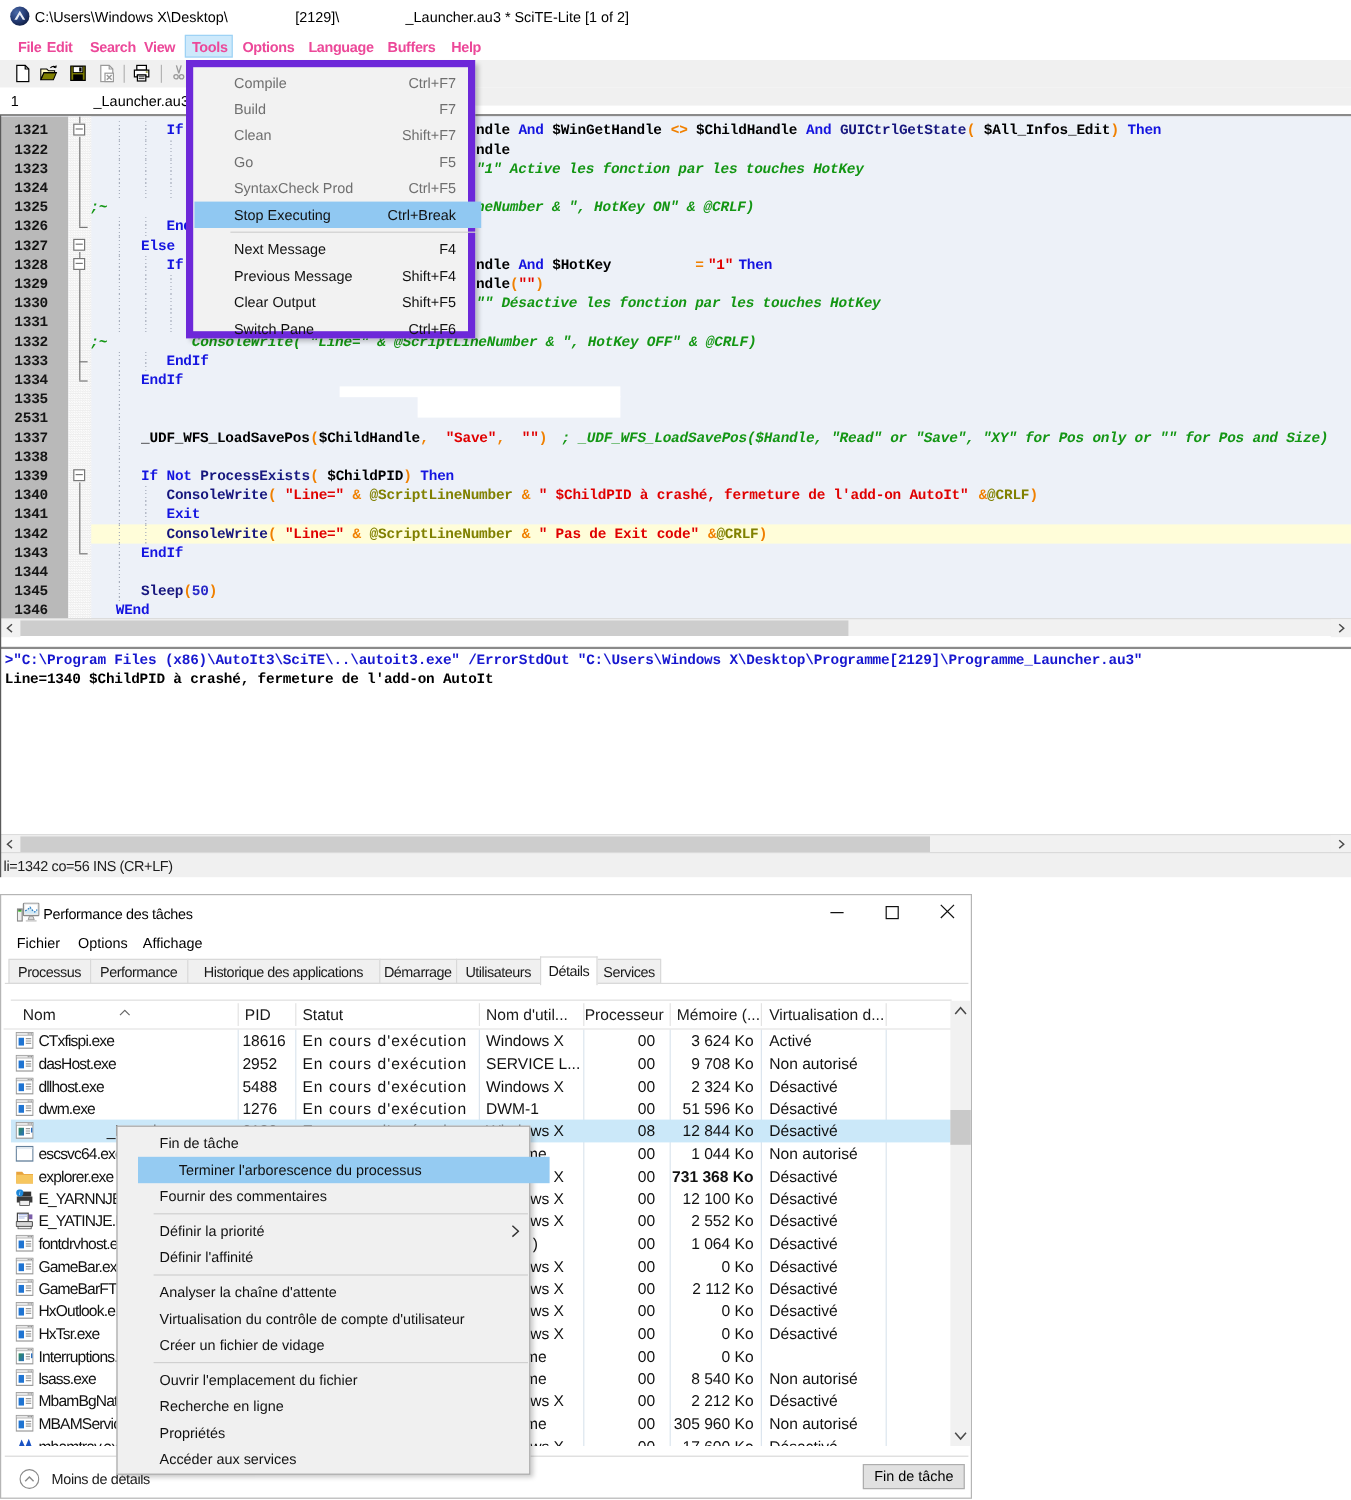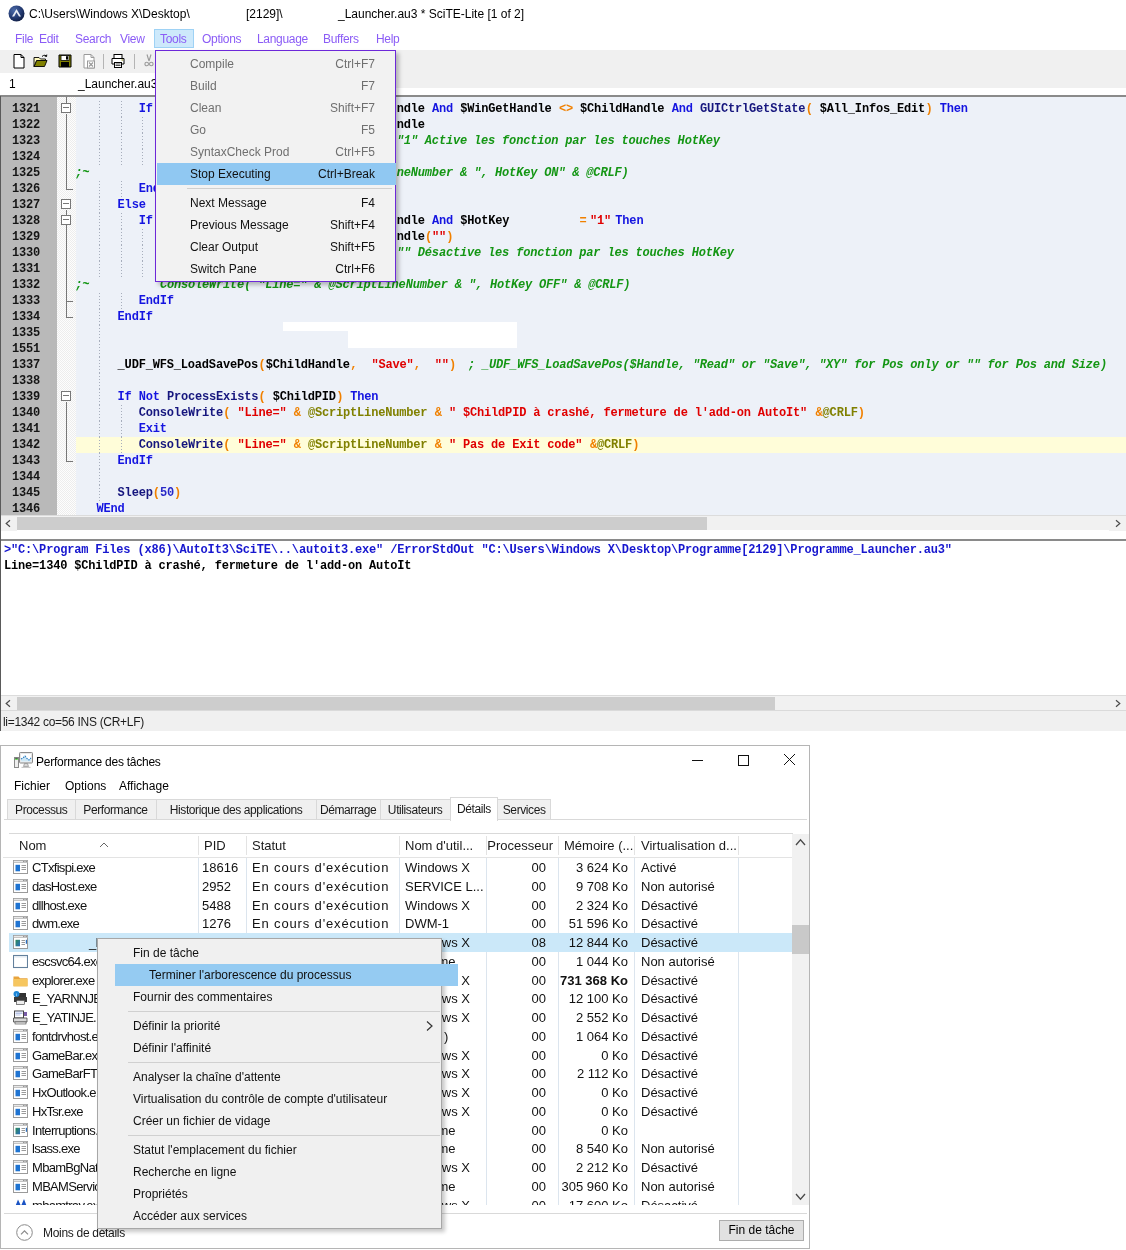--- a/index.html
+++ b/index.html
@@ -5,21 +5,21 @@
   * { margin:0; padding:0; box-sizing:border-box; }
   html,body { background:#fff; }
   #root { position:relative; width:1126px; height:1250px; overflow:hidden;
           font-family:"Liberation Sans", sans-serif; background:#fff; }
   .abs { position:absolute; }
 
   
   #titlebar { left:0; top:0; width:1126px; height:29px; background:#fff; }
   #titlebar .tseg { position:absolute; top:7px; font-size:12px; color:#000; white-space:pre; }
   #menubar { left:0; top:29px; width:1126px; height:21px; background:#fff; }
-  #menubar .mitem { position:absolute; top:3px; font-size:12px; letter-spacing:-0.3px; color:#8b5cf6; white-space:pre; }
+  #menubar .mitem { position:absolute; top:3px; font-size:12px; letter-spacing:-0.3px; color:#ec4899; white-space:pre;font-weight:bold; }
   #menubar .mhl { position:absolute; left:154px; top:0px; width:40px; height:19px; background:#cde9fb; border:1px solid #9ed2f5; }
   #toolbar { left:0; top:50px; width:1126px; height:23px; background:#f0f0f0; }
   .tbsep { position:absolute; top:4px; width:1px; height:15px; background:#b4b4b4; }
   #tabrow { left:0; top:73px; width:1126px; height:23px; background:#f0f0f0; }
   #tabrow .tab-active { position:absolute; left:0; top:0; width:300px; height:23px; background:#fff; }
   #tabrow .tab-strip { position:absolute; left:0; top:15px; width:1126px; height:8px; background:#fff; }
   #tabrow .tlabel { position:absolute; top:4px; font-size:12px; color:#000; white-space:pre; }
   #tabline { left:0; top:95px; width:1126px; height:2px; background:#8a8a8a; }
 
   
@@ -60,21 +60,21 @@
   #outputpane { left:0; top:541px; width:1126px; height:154px; background:#fff;
                 font-family:"Liberation Mono", monospace; font-size:12px; letter-spacing:-0.18px; font-weight:bold; }
   .outline { position:absolute; left:4px; height:16px; line-height:16px; white-space:pre; }
   .out-cmd { color:#1717cf; }
   .out-txt { color:#000; }
   #statusbar { left:0; top:710px; width:1126px; height:21px; background:#f0f0f0; border-top:1px solid #dadada; }
   #statusbar span { position:absolute; left:3px; top:4px; font-size:12px; letter-spacing:-0.3px; color:#1c1c1c; }
 
   
   #toolsmenu { left:155px; top:50px; width:241px; height:232px; background:#f2f2f2;
-               border:1px solid #6d28d9; box-shadow:3px 3px 4px rgba(0,0,0,0.25); }
+               border:6px solid #6d28d9; box-shadow:3px 3px 4px rgba(0,0,0,0.25); }
   .pm-item { position:absolute; left:1px; width:239px; height:22px; font-size:12px; }
   .pm-item .lab { position:absolute; left:33px; top:4px; }
   .pm-item .scut { position:absolute; right:21px; top:4px; font-style:normal; }
   .pm-dis { color:#6f6f6f; }
   .pm-en  { color:#111; }
   .pm-hl  { background:#90c8f2; }
   .pm-sep { position:absolute; left:31px; width:205px; height:1px; background:#cfcfcf; }
 
   
   #tm { left:0; top:745px; width:810px; height:504px; background:#fff; border:1px solid #b5b5b5; }
@@ -207,21 +207,21 @@
         <div class="ln" style="top: 84px;">1326</div>
         <div class="ln" style="top: 100px;">1327</div>
         <div class="ln" style="top: 116px;">1328</div>
         <div class="ln" style="top: 132px;">1329</div>
         <div class="ln" style="top: 148px;">1330</div>
         <div class="ln" style="top: 164px;">1331</div>
         <div class="ln" style="top: 180px;">1332</div>
         <div class="ln" style="top: 196px;">1333</div>
         <div class="ln" style="top: 212px;">1334</div>
         <div class="ln" style="top: 228px;">1335</div>
-        <div class="ln" style="top: 244px;">1551</div>
+        <div class="ln" style="top: 244px;">2531</div>
         <div class="ln" style="top: 260px;">1337</div>
         <div class="ln" style="top: 276px;">1338</div>
         <div class="ln" style="top: 292px;">1339</div>
         <div class="ln" style="top: 308px;">1340</div>
         <div class="ln" style="top: 324px;">1341</div>
         <div class="ln" style="top: 340px;">1342</div>
         <div class="ln" style="top: 356px;">1343</div>
         <div class="ln" style="top: 372px;">1344</div>
         <div class="ln" style="top: 388px;">1345</div>
         <div class="ln" style="top: 404px;">1346</div>
@@ -776,21 +776,21 @@
         <span class="lab">Analyser la chaîne d'attente</span>
       </div>
       <div class="cm-item" style="top: 149px;">
         <span class="lab">Virtualisation du contrôle de compte d'utilisateur</span>
       </div>
       <div class="cm-item" style="top: 171px;">
         <span class="lab">Créer un fichier de vidage</span>
       </div>
       <div class="cm-sep" style="top: 196px;"></div>
       <div class="cm-item" style="top: 200px;">
-        <span class="lab">Statut l'emplacement du fichier</span>
+        <span class="lab">Ouvrir l'emplacement du fichier</span>
       </div>
       <div class="cm-item" style="top: 222px;">
         <span class="lab">Recherche en ligne</span>
       </div>
       <div class="cm-item" style="top: 244px;">
         <span class="lab">Propriétés</span>
       </div>
       <div class="cm-item" style="top: 266px;">
         <span class="lab">Accéder aux services</span>
       </div>

